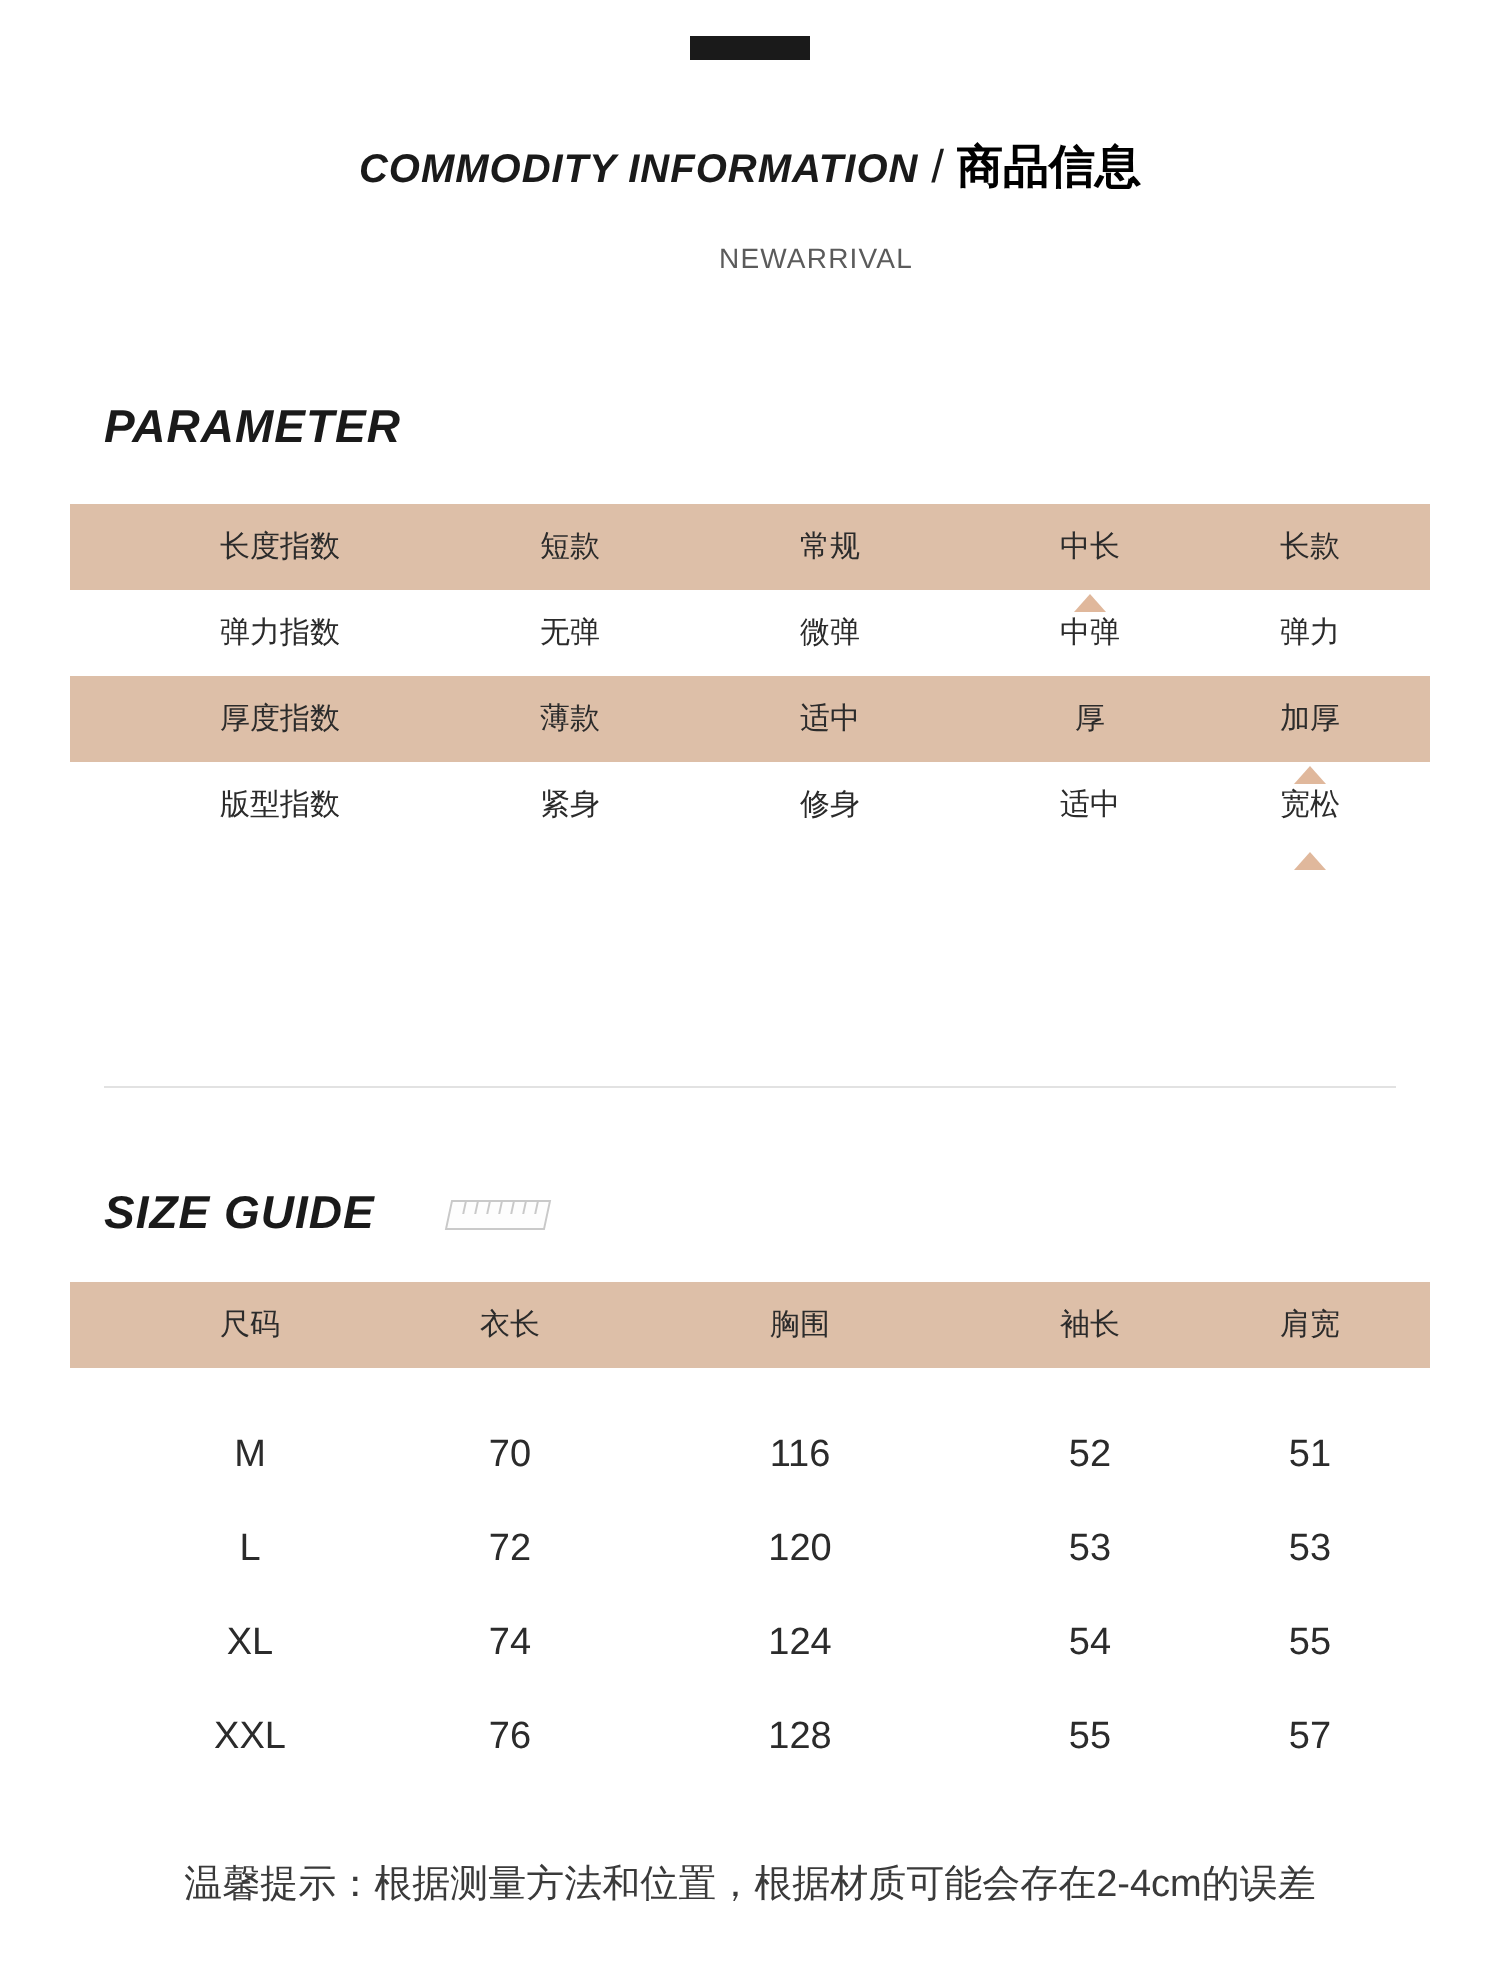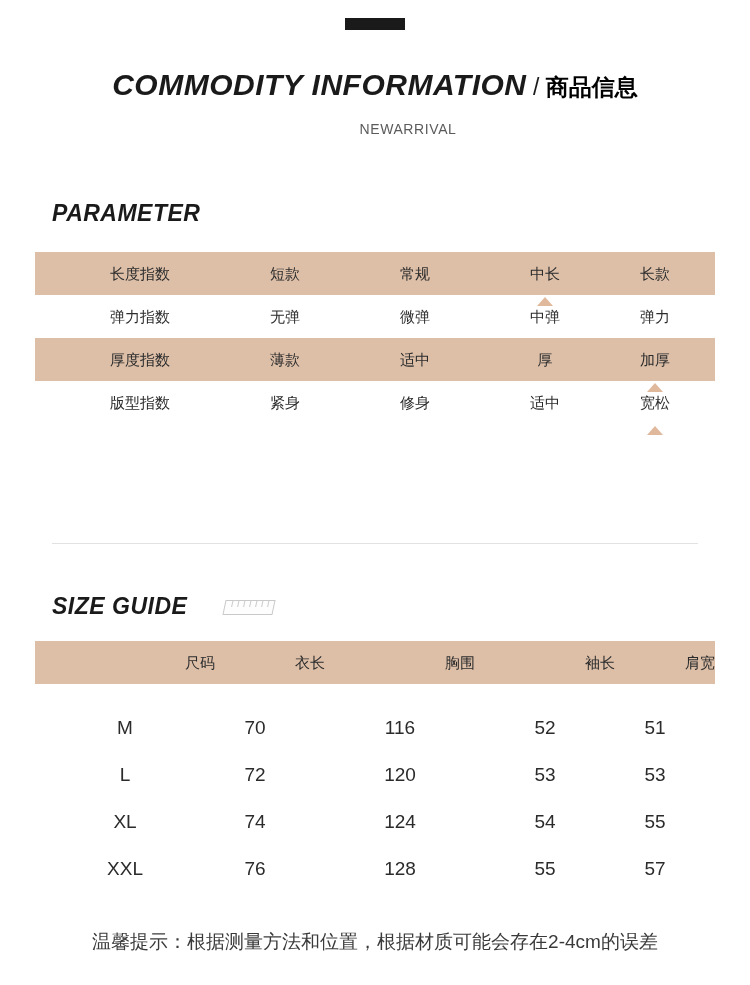--- a/index.html
+++ b/index.html
@@ -32,21 +32,21 @@
   
   .headline {
     position: absolute;
     top: 68px;
     left: 0;
     width: 750px;
     text-align: center;
     white-space: nowrap;
   }
   .headline .en {
-    font-size: 30px;
+    font-size: 20px;
     font-weight: bold;
     font-style: italic;
     letter-spacing: 0.5px;
     color: #1a1a1a;
   }
   .headline .sep {
     font-size: 23px;
     font-weight: normal;
     color: #1a1a1a;
     padding: 0 2px;
@@ -143,21 +143,21 @@
   .shead {
     position: relative;
     height: 43px;
     background: #ddbfa8;
   }
   .shead .cell {
     position: absolute;
     top: 0;
     height: 43px;
     line-height: 43px;
-    text-align: right;
+    text-align: center;
     font-size: 15px;
     color: #2b2b2b;
   }
   .srow {
     position: relative;
     height: 47px;
   }
   .srow .cell {
     position: absolute;
     top: 0;

